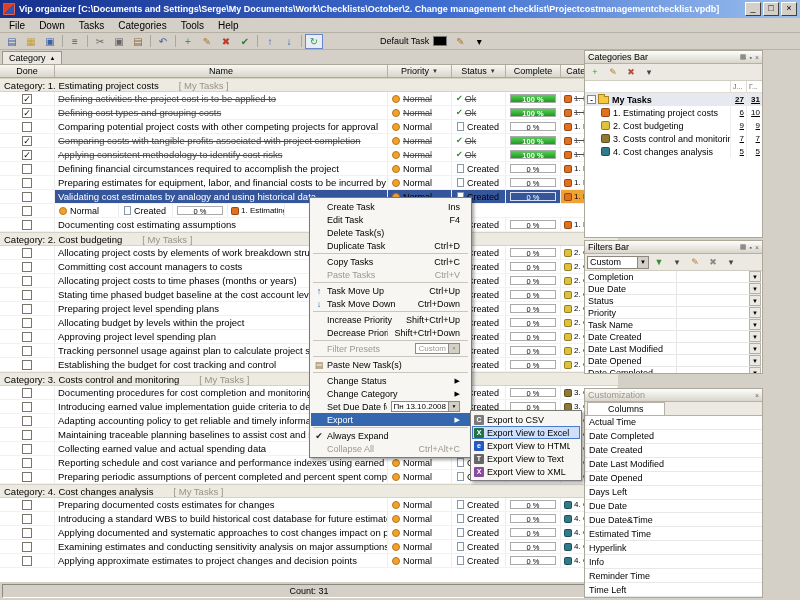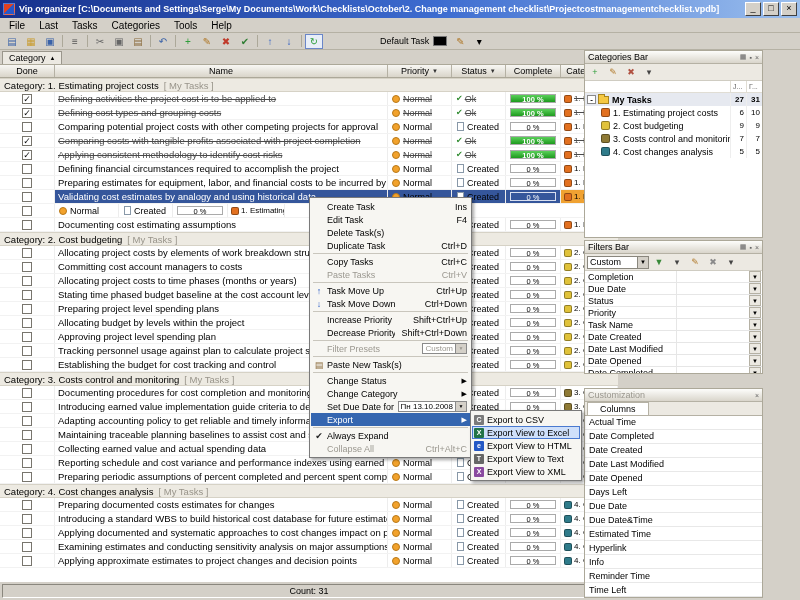--- a/index.html
+++ b/index.html
@@ -32,21 +32,21 @@
   .thead { height:14px; display:flex; background:linear-gradient(#f8f7f4,#d9d5ca); border-top:1px solid #aca899; border-bottom:1px solid #aca899; }
   .th { display:flex; align-items:center; justify-content:center; gap:3px; font-size:9px; border-right:1px solid #b5b1a4; overflow:hidden; }
   .filter-arrow { font-size:6px; color:#333; }
 
   .c-done { flex:0 0 55px; } .c-name { flex:1; } .c-priority { flex:0 0 64px; }
   .c-status { flex:0 0 54px; } .c-complete { flex:0 0 55px; } .c-category { flex:0 0 57px; }
 
   .tbody { flex:1; background:#fff; overflow:hidden; }
   .row { height:14px; display:flex; border-bottom:1px solid #f2f2f2; }
   .row.group { background:#edeae2; border-bottom:1px solid #d6d2c6; border-top:1px solid #d6d2c6; align-items:center; padding-left:4px; font-size:9.5px; }
-  .group-sub { color:#98948a; margin-left:5px; }
+  .group-sub { color:#98948a; margin-left:20px; }
   .td { display:flex; align-items:center; border-right:1px solid #ededed; overflow:hidden; }
   .td.c-done { justify-content:center; }
   .checkbox { width:10px; height:10px; border:1px solid #78756d; background:#fff; font-size:9px; line-height:8px; text-align:center; color:#111; }
   .td.c-name { padding-left:3px; }
   .tname { font-size:9.5px; white-space:nowrap; }
   .row.done .tname,.row.done .tpri,.row.done .tstat,.row.done .tcat { text-decoration:line-through; color:#4a4a4a; }
   .pri-dot { width:8px; height:8px; border-radius:50%; background:#f2a22c; border:1px solid #b87818; margin:0 3px 0 4px; flex:none; }
   .tpri,.tstat { font-size:9px; white-space:nowrap; }
   .status-ok { color:#2e8a2e; font-size:8px; margin:0 2px 0 4px; }
   .page-ico { width:7px; height:9px; background:#fff; border:1px solid #8898a8; margin:0 3px 0 5px; flex:none; }
@@ -78,42 +78,42 @@
   .pt-btn { width:16px; height:14px; display:flex; align-items:center; justify-content:center; font-size:9px; flex:none; }
 
   .tree-header { height:12px; display:flex; border-bottom:1px solid #e0ddd4; font-size:7px; color:#666; flex:none; }
   .tree-header .sp { flex:1; }
   .tree-header .nc { width:16px; border-left:1px solid #e0ddd4; padding-left:2px; display:flex; align-items:center; overflow:hidden; }
   .tree { flex:1; }
   .tree-row { height:13px; display:flex; align-items:center; font-size:9px; }
   .tree-row.root { font-weight:bold; background:#e6e9f0; }
   .tree-row.child { padding-left:16px; }
   .tree-row .lbl { flex:1; white-space:nowrap; overflow:hidden; }
-  .tree-row .num { width:16px; height:100%; text-align:right; padding-right:2px; font-size:8px; border-left:1px solid #eee; display:flex; align-items:center; justify-content:flex-end; flex:none; }
+  .tree-row .num { width:16px; height:100%; text-align:right; padding-right:2px; font-size:8px; border-left:1px solid #eee; display:flex; align-items:center; justify-content:flex-end; flex:none;text-decoration:underline; }
   .expander { width:9px; height:9px; border:1px solid #8a8a8a; background:#fff; font-size:8px; line-height:7px; text-align:center; margin:0 2px; flex:none; }
   .folder { width:11px; height:8px; background:#f5c842; border:1px solid #a8851f; position:relative; margin-right:3px; flex:none; }
   .folder:before { content:""; position:absolute; top:-3px; left:-1px; width:5px; height:2px; background:#f5c842; border:1px solid #a8851f; border-bottom:none; }
   .ci { width:9px; height:9px; border-radius:2px; border:1px solid rgba(0,0,0,.35); margin-right:3px; flex:none; }
 
   .flt-combo { width:62px; height:13px; background:#fff; border:1px solid #8a877e; display:flex; align-items:center; font-size:9px; padding-left:2px; }
   .flt-combo .ca { margin-left:auto; width:11px; height:11px; background:#d4d0c8; border-left:1px solid #8a877e; font-size:6px; text-align:center; line-height:11px; }
   #flt-icons { display:flex; gap:2px; }
   .flt-rows { flex:1; display:flex; flex-direction:column; }
   .flt-row { flex:1; display:flex; align-items:center; border-bottom:1px solid #e6e6e6; font-size:9px; }
   .flt-row .fl { width:92px; padding-left:3px; border-right:1px solid #e6e6e6; height:100%; display:flex; align-items:center; white-space:nowrap; overflow:hidden; }
   .flt-row .fa { margin-left:auto; width:12px; height:11px; background:#ece9e2; border:1px solid #b5b1a4; font-size:6px; text-align:center; line-height:10px; margin-right:1px; }
 
   .tabs-row { height:14px; background:#ece9e2; border-bottom:1px solid #b5b1a4; display:flex; align-items:flex-end; padding-left:2px; flex:none; }
-  .tab { height:13px; background:#fff; border:1px solid #b5b1a4; border-bottom:none; font-size:9px; padding:0 12px; display:flex; align-items:center; }
+  .tab { height:13px; background:#fff; border:1px solid #b5b1a4; border-bottom:none; font-size:9px; padding:0 20px; display:flex; align-items:center; }
   .cust-list { flex:1; display:flex; flex-direction:column; }
   .cust-item { flex:1; display:flex; align-items:center; padding-left:4px; border-bottom:1px solid #e8e8e8; font-size:9px; }
 
   .ctx-menu { position:absolute; left:309px; top:197px; width:163px; background:#f7f6f2; border:1px solid #7a7a7a; box-shadow:2px 2px 3px rgba(0,0,0,.35); z-index:50; padding:2px 1px; }
   .sub-menu { position:absolute; left:470px; top:410px; width:112px; background:#f7f6f2; border:1px solid #7a7a7a; box-shadow:2px 2px 3px rgba(0,0,0,.35); z-index:60; padding:2px 1px; }
-  .ctx-item { height:13px; display:flex; align-items:center; font-size:9px; padding-right:3px; }
+  .ctx-item { height:13px; display:flex; align-items:center; font-size:9px; padding-right:10px; }
   .ctx-icon { width:16px; flex:0 0 16px; text-align:center; font-size:9px; }
   .ctx-label { flex:1; white-space:nowrap; overflow:hidden; min-width:0; }
   .ctx-shortcut { margin-left:6px; white-space:nowrap; }
   .ctx-sep { height:1px; background:#c9c6bd; margin:1px 2px; }
   .ctx-item.disabled { color:#9b9890; }
   .ctx-item.highlight { background:#3566b0; color:#fff; }
   .ctx-arrow { width:8px; text-align:right; font-size:7px; flex:none; }
   .ctx-combo { border:1px solid #8a8a8a; background:#fff; font-size:8px; display:flex; align-items:center; height:11px; padding-left:2px; margin-left:4px; flex:none; color:#000; }
   .ctx-item.disabled .ctx-combo { color:#9b9890; }
   .cv { white-space:nowrap; }
@@ -127,21 +127,21 @@
 <div class="titlebar">
   <div class="app-icon"></div>
   <div class="title-text">Vip organizer [C:\Documents and Settings\Serge\My Documents\Work\Checklists\October\2. Change management checklist\Projectcostmanagementchecklist.vpdb]</div>
   <div class="win-btn">_</div>
   <div class="win-btn">□</div>
   <div class="win-btn">×</div>
 </div>
 
 <div class="menubar" id="menubar">
     <div class="menu-item">File</div>
-    <div class="menu-item">Last</div>
+    <div class="menu-item">Down</div>
     <div class="menu-item">Tasks</div>
     <div class="menu-item">Categories</div>
     <div class="menu-item">Tools</div>
     <div class="menu-item">Help</div>
   </div>
 <div class="toolbar" id="toolbar">
     <div class="tb-btn" style="color: rgb(58, 98, 168);">▤</div>
     <div class="tb-btn" style="color: rgb(200, 154, 42);">▦</div>
     <div class="tb-btn" style="color: rgb(58, 98, 168);">▣</div>
     <div class="tb-sep"></div>

